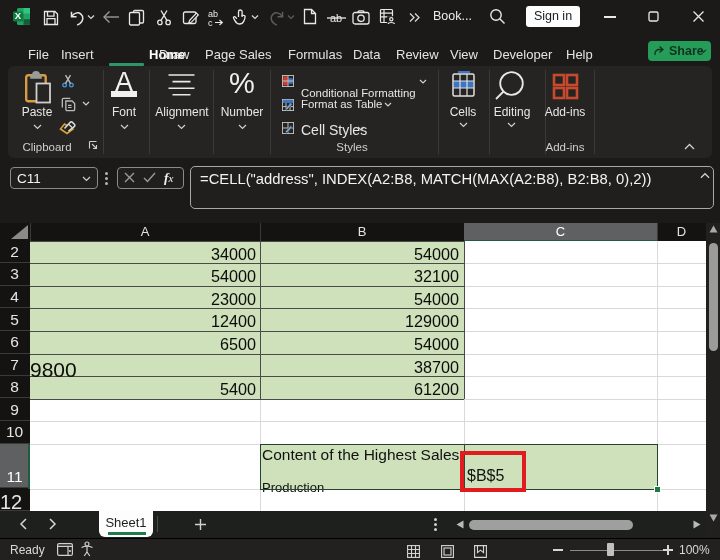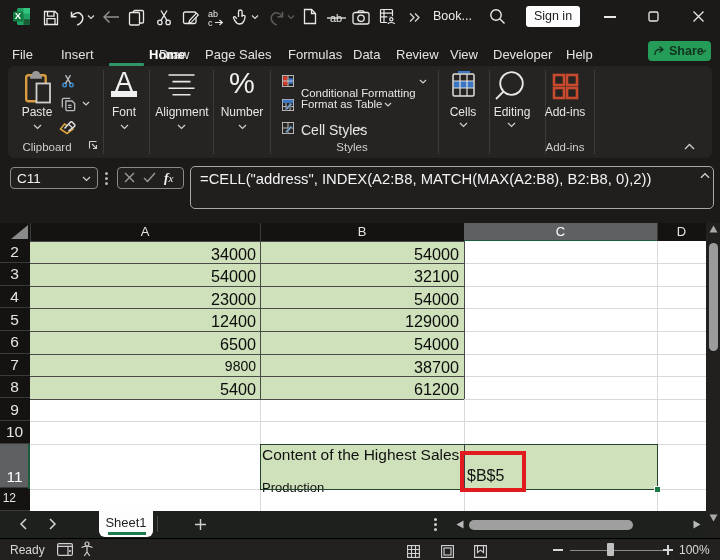--- a/index.html
+++ b/index.html
@@ -118,21 +118,21 @@
   <div class="abs" style="left:526px;top:6px;width:54px;height:21px;background:#fdfdfd;border-radius:3px;color:#1c1c1c;font-size:12.5px;text-align:center;line-height:21px;">Sign in</div>
 
   <div class="abs" style="left:604px;top:16px;width:12px;height:1.6px;background:#e8e8e8;"></div>
   <svg class="abs" style="left:648px;top:11px" width="11" height="11" viewBox="0 0 11 11" fill="none" stroke="#e8e8e8" stroke-width="1.3">
       <rect x="1" y="1" width="9" height="9" rx="1.5"></rect>
     </svg>
   <svg class="abs" style="left:692px;top:10px" width="13" height="13" viewBox="0 0 13 13" fill="none" stroke="#e8e8e8" stroke-width="1.3">
       <path d="M1.5 1.5 L11.5 11.5 M11.5 1.5 L1.5 11.5"></path>
     </svg>
 
-  <div class="tabtxt" style="left:12px;">File</div>
+  <div class="tabtxt" style="left:28px;">File</div>
   <div class="tabtxt" style="left:61px;">Insert</div>
   <div class="tabtxt" style="left:109px;color:#ffffff;font-weight:bold;margin-left:40px;">Home</div>
   <div class="abs" style="left:109px;top:63px;width:35px;height:2.5px;background:#2d9567;border-radius:1px;"></div>
   <div class="tabtxt" style="left:159px;">Draw</div>
   <div class="tabtxt" style="left:205px;">Page Sales</div>
   <div class="tabtxt" style="left:288px;">Formulas</div>
   <div class="tabtxt" style="left:353px;">Data</div>
   <div class="tabtxt" style="left:396px;">Review</div>
   <div class="tabtxt" style="left:450px;">View</div>
   <div class="tabtxt" style="left:493px;">Developer</div>
@@ -372,36 +372,36 @@
       <div class="abs" style="left:0;top:355.7px;width:29px;text-align:center;font-size:15.5px;color:#e5e5e5;">7</div>
       <div class="abs" style="left:0;top:376.2px;width:30px;height:22.30000000000001px;background:#141312;border-bottom:1px solid #3a3a38;box-sizing:border-box;"></div>
       <div class="abs" style="left:0;top:378px;width:29px;text-align:center;font-size:15.5px;color:#e5e5e5;">8</div>
       <div class="abs" style="left:0;top:398.5px;width:30px;height:22.69999999999999px;background:#141312;border-bottom:1px solid #3a3a38;box-sizing:border-box;"></div>
       <div class="abs" style="left:0;top:400.7px;width:29px;text-align:center;font-size:15.5px;color:#e5e5e5;">9</div>
       <div class="abs" style="left:0;top:421.2px;width:30px;height:22.600000000000023px;background:#141312;border-bottom:1px solid #3a3a38;box-sizing:border-box;"></div>
       <div class="abs" style="left:0;top:423.3px;width:29px;text-align:center;font-size:15.5px;color:#e5e5e5;">10</div>
       <div class="abs" style="left:0;top:443.8px;width:30px;height:44.69999999999999px;background:#5e6062;border-bottom:1px solid #3a3a38;box-sizing:border-box;"></div>
       <div class="abs" style="left:0;top:468px;width:29px;text-align:center;font-size:15.5px;color:#fff;">11</div>
       <div class="abs" style="left:0;top:488.5px;width:30px;height:22.5px;background:#141312;border-bottom:1px solid #3a3a38;box-sizing:border-box;"></div>
-      <div class="abs" style="left:0;top:490.5px;width:16px;text-align:right;font-size:12px;color:#e5e5e5;">12</div>
+      <div class="abs" style="left:0;top:490.5px;width:16px;text-align:right;font-size:20px;color:#e5e5e5;">12</div>
     </div>
   <div class="abs" style="left:28.2px;top:444px;width:1.8px;height:44.5px;background:#1e5c40;"></div>
 
   <div id="cells">
       <div class="abs" style="left:30px;top:244.9px;width:226px;text-align:right;font-size:16.2px;color:#0c0c0c;">34000</div>
       <div class="abs" style="left:260px;top:244.9px;width:199px;text-align:right;font-size:16.2px;color:#0c0c0c;">54000</div>
       <div class="abs" style="left:30px;top:267.09999999999997px;width:226px;text-align:right;font-size:16.2px;color:#0c0c0c;">54000</div>
       <div class="abs" style="left:260px;top:267.09999999999997px;width:199px;text-align:right;font-size:16.2px;color:#0c0c0c;">32100</div>
       <div class="abs" style="left:30px;top:289.7px;width:226px;text-align:right;font-size:16.2px;color:#0c0c0c;">23000</div>
       <div class="abs" style="left:260px;top:289.7px;width:199px;text-align:right;font-size:16.2px;color:#0c0c0c;">54000</div>
       <div class="abs" style="left:30px;top:312.29999999999995px;width:226px;text-align:right;font-size:16.2px;color:#0c0c0c;">12400</div>
       <div class="abs" style="left:260px;top:312.29999999999995px;width:199px;text-align:right;font-size:16.2px;color:#0c0c0c;">129000</div>
       <div class="abs" style="left:30px;top:334.9px;width:226px;text-align:right;font-size:16.2px;color:#0c0c0c;">6500</div>
       <div class="abs" style="left:260px;top:334.9px;width:199px;text-align:right;font-size:16.2px;color:#0c0c0c;">54000</div>
-      <div class="abs" style="left:30px;top:357.5px;width:226px;text-align:right;font-size:14px;color:#0c0c0c;">9800</div>
+      <div class="abs" style="left:30px;top:357.5px;width:226px;font-size:21px;color:#0c0c0c;">9800</div>
       <div class="abs" style="left:260px;top:357.5px;width:199px;text-align:right;font-size:16.2px;color:#0c0c0c;">38700</div>
       <div class="abs" style="left:30px;top:380.09999999999997px;width:226px;text-align:right;font-size:16.2px;color:#0c0c0c;">5400</div>
       <div class="abs" style="left:260px;top:380.09999999999997px;width:199px;text-align:right;font-size:16.2px;color:#0c0c0c;">61200</div>
     </div>
 
   <div class="abs" style="left:262px;top:446px;font-size:15.5px;color:#111;text-align:right;">Content of the Highest Sales</div>
   <div class="abs" style="left:262px;top:480px;font-size:13px;color:#111;">Production</div>
   <div class="abs" style="left:467px;top:467px;font-size:16px;color:#111;">$B$5</div>
 
   <div class="abs" style="left:259.5px;top:443.5px;width:398px;height:46px;border:1.5px solid #26432f;box-sizing:border-box;"></div>

